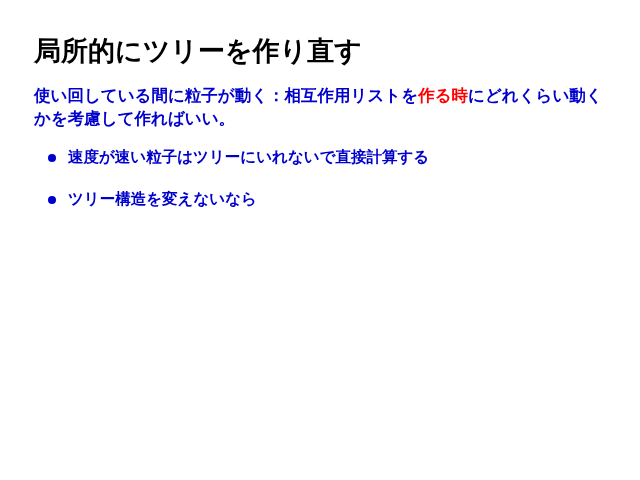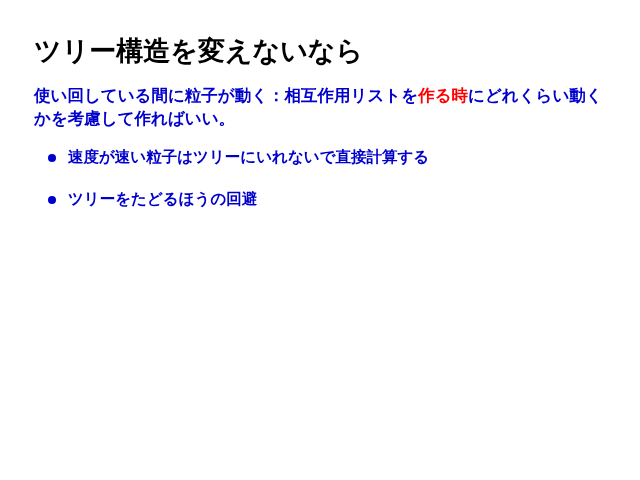--- a/index.html
+++ b/index.html
@@ -70,32 +70,32 @@
     height: 8px;
     border-radius: 50%;
     background: #0000cc;
   }
 </style>
 </head>
 <body>
 
 <div class="slide">
 
-  <h1 class="slide-title">ツリー構造を変えないなら</h1>
+  <h1 class="slide-title">局所的にツリーを作り直す</h1>
 
 
   <p class="para mix">
     <span>使い回している間に粒子が動く：相互作用リストを</span><span class="hl">作る時</span><span>にどれくらい動くかを考慮して作ればいい。</span>
   </p>
 
 
   <ul class="bullets">
     <li class="bullet">
       <span class="bullet-dot"></span>
       <span>速度が速い粒子はツリーにいれないで直接計算する</span>
     </li>
     <li class="bullet">
       <span class="bullet-dot"></span>
-      <span>ツリーをたどるほうの回避</span>
+      <span>ツリー構造を変えないなら</span>
     </li>
   </ul>
 
 </div>
 
 </body></html>

